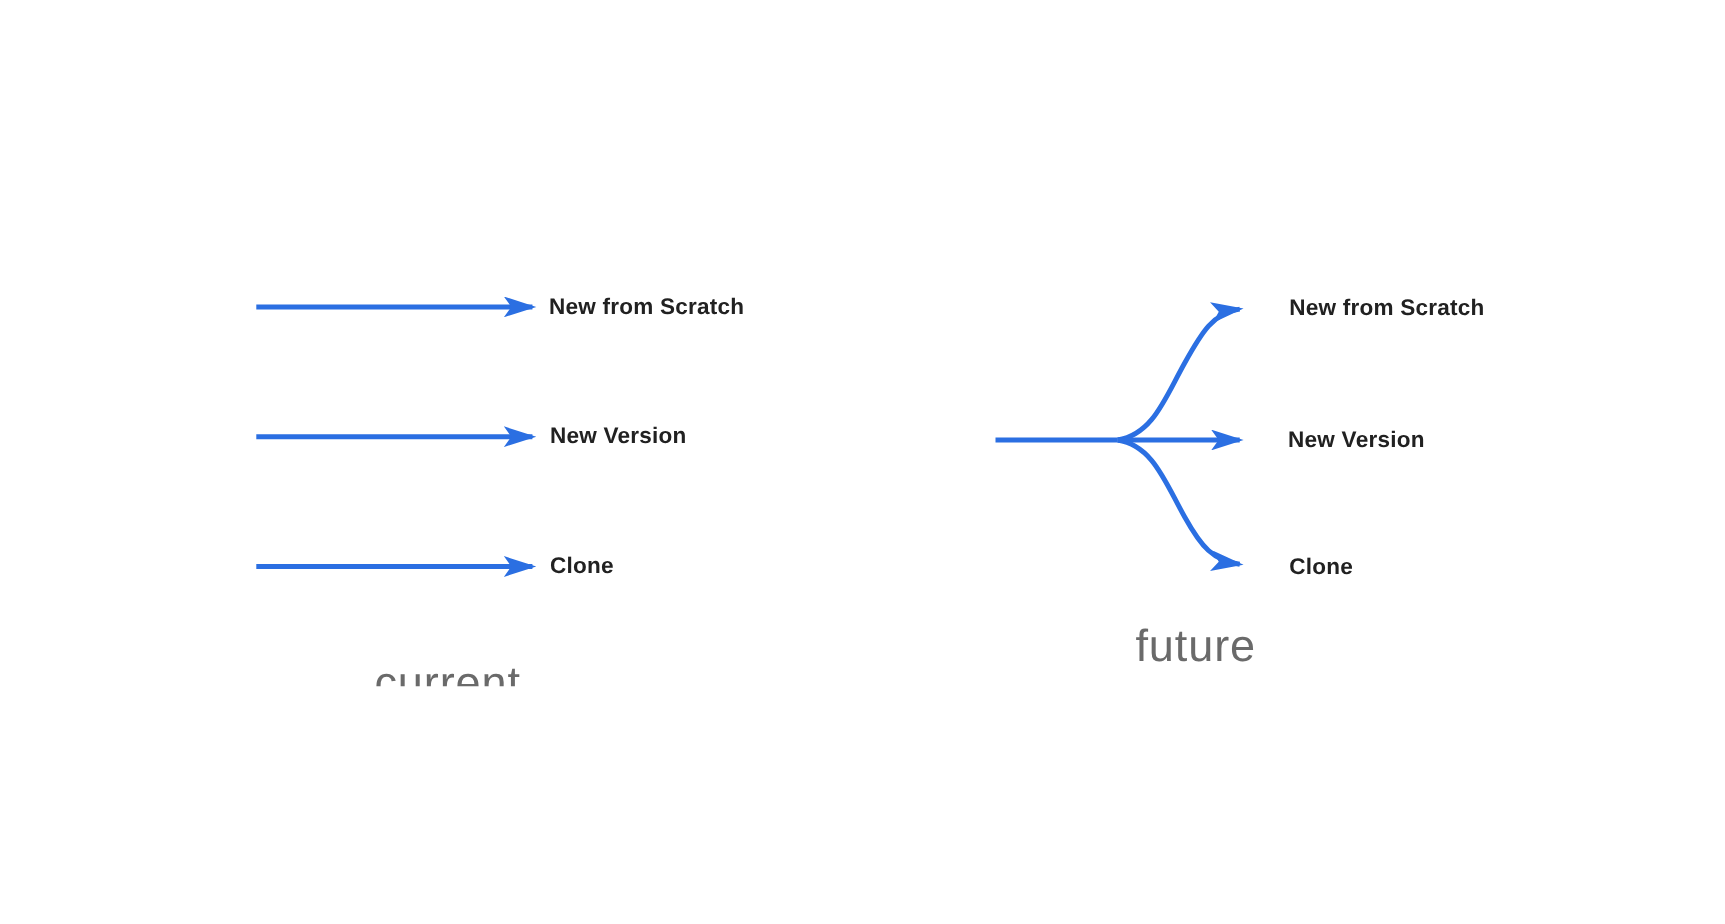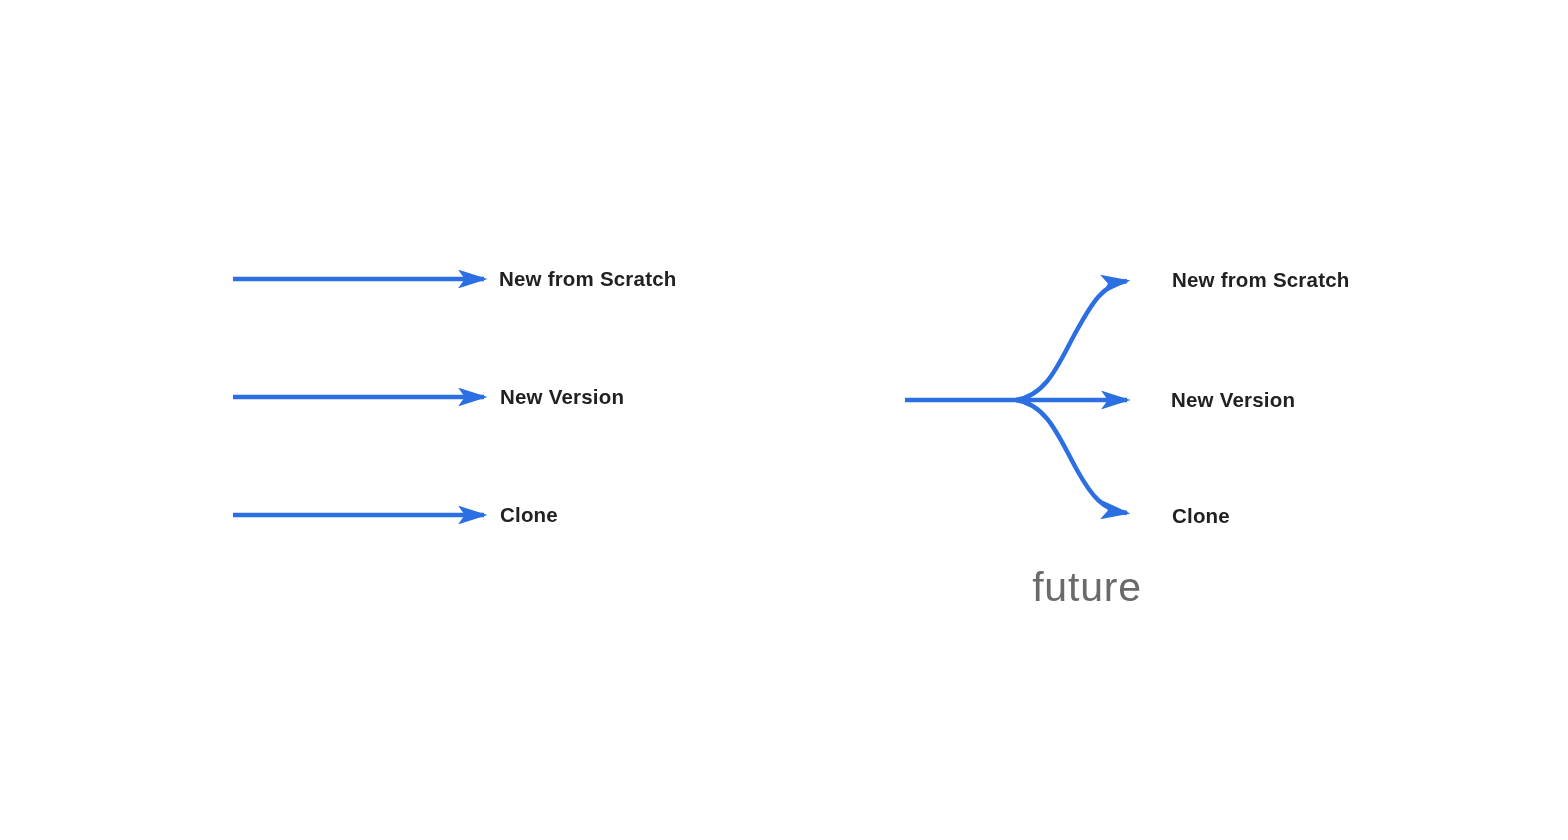--- a/index.html
+++ b/index.html
@@ -69,19 +69,20 @@
       <path class="flow" d="M905 400 H1016"></path>
       <path class="flow" d="M1016 400 C1048 395 1059 362 1077 330 C1092 303 1103 284 1127 281" marker-end="url(#arrowhead)"></path>
       <path class="flow" d="M1016 400 H1127" marker-end="url(#arrowhead)"></path>
       <path class="flow" d="M1016 400 C1048 405 1059 438 1077 470 C1092 497 1103 510 1127 513" marker-end="url(#arrowhead)"></path>
     </g>
   </svg>
 
   <span class="branch-label" style="left:499px; top:279px;">New from Scratch</span>
   <span class="branch-label" style="left:500px; top:397px;">New Version</span>
   <span class="branch-label" style="left:500px; top:515px;">Clone</span>
+  <span class="panel-caption" style="left:407px; top:598px;">current</span>
 
   <span class="branch-label" style="left:1172px; top:280px;">New from Scratch</span>
   <span class="branch-label" style="left:1171px; top:400px;">New Version</span>
   <span class="branch-label" style="left:1172px; top:516px;">Clone</span>
   <span class="panel-caption" style="left:1087px; top:564px;">future</span>
 
 </div>
 
 </body></html>

